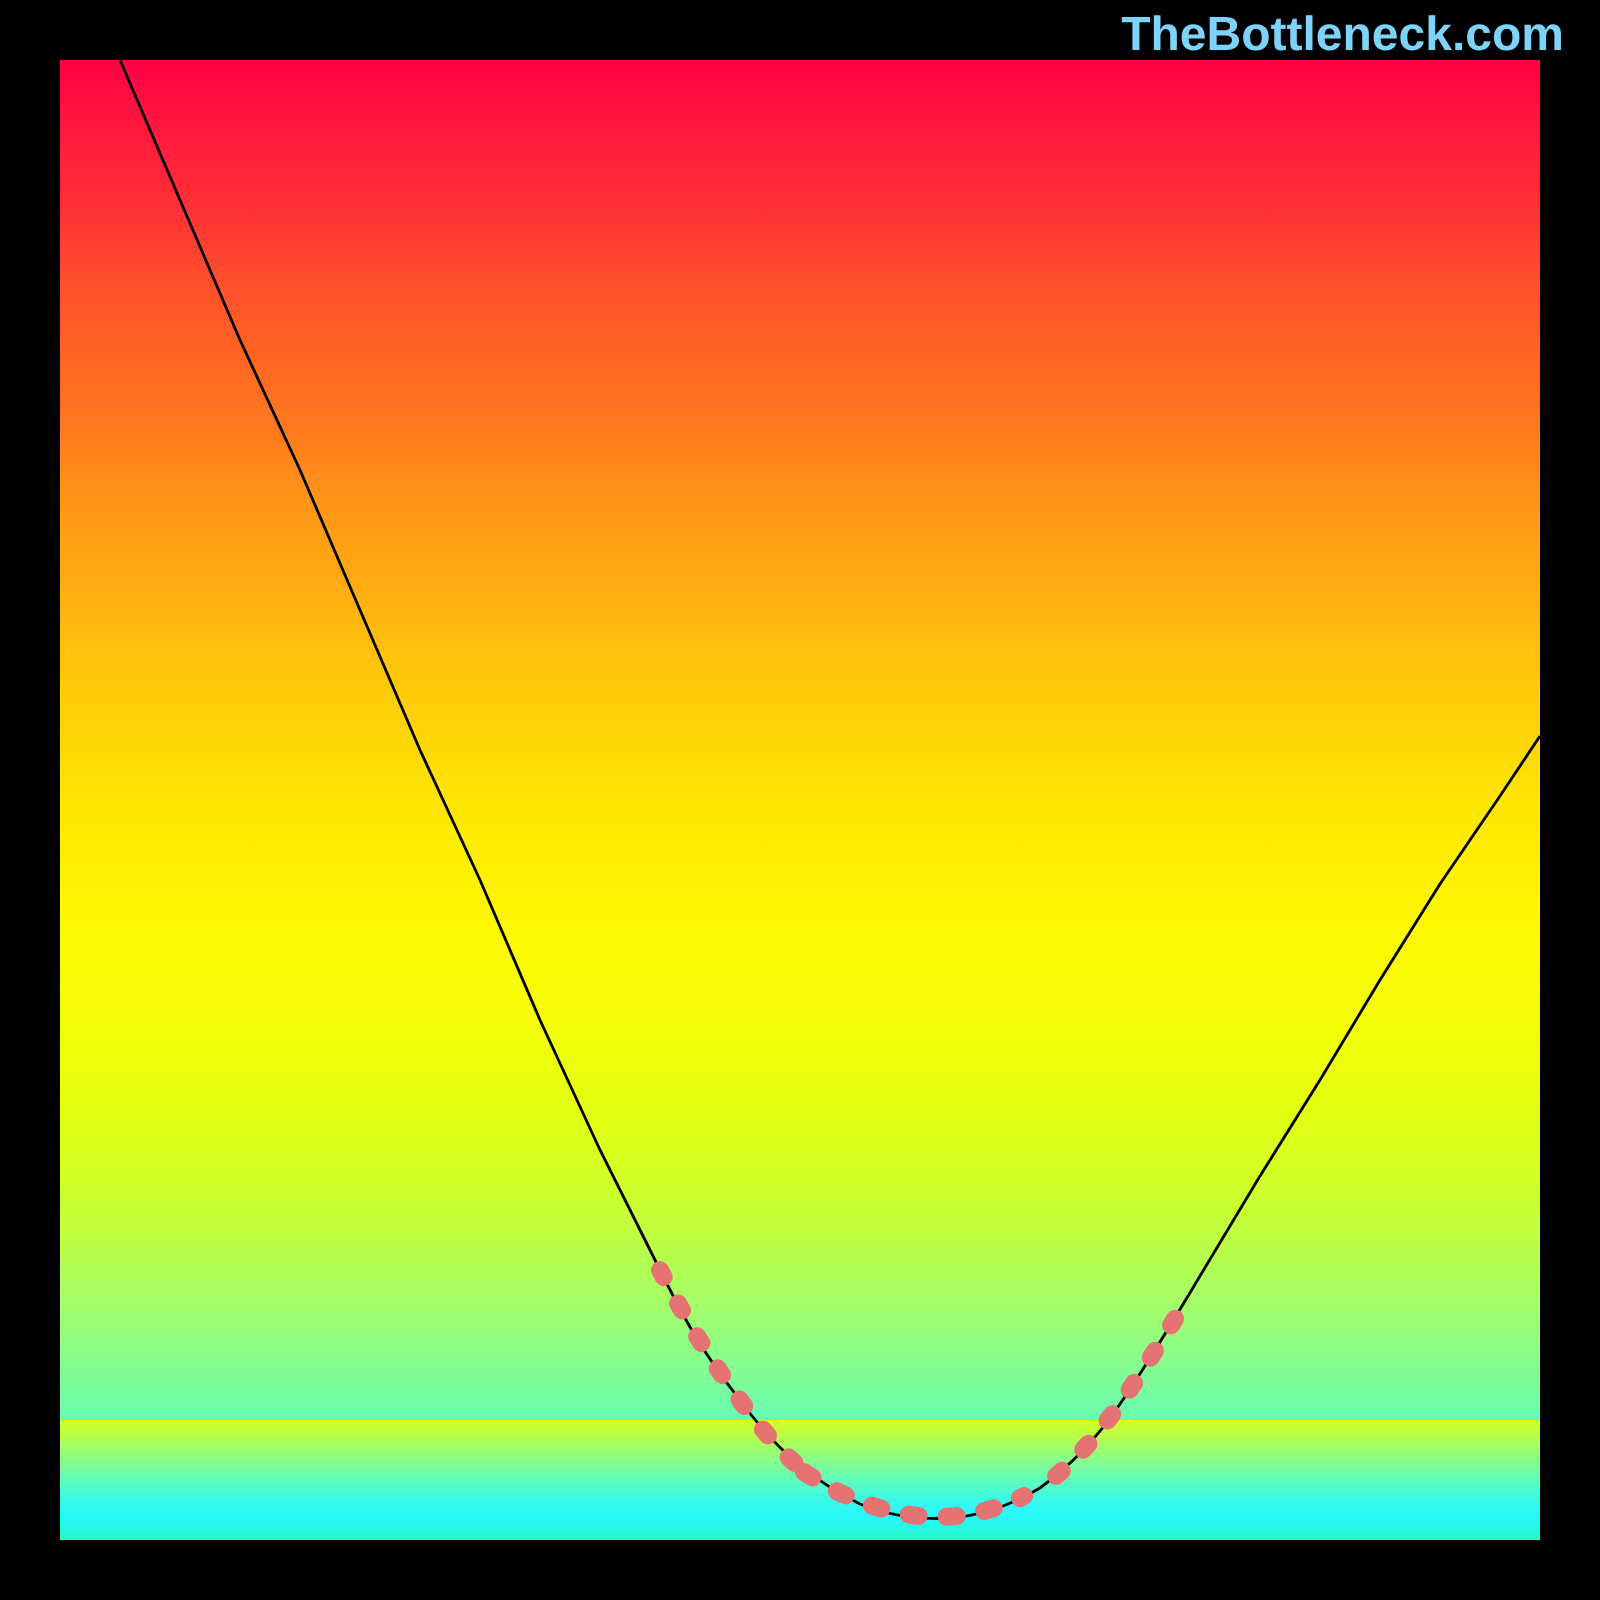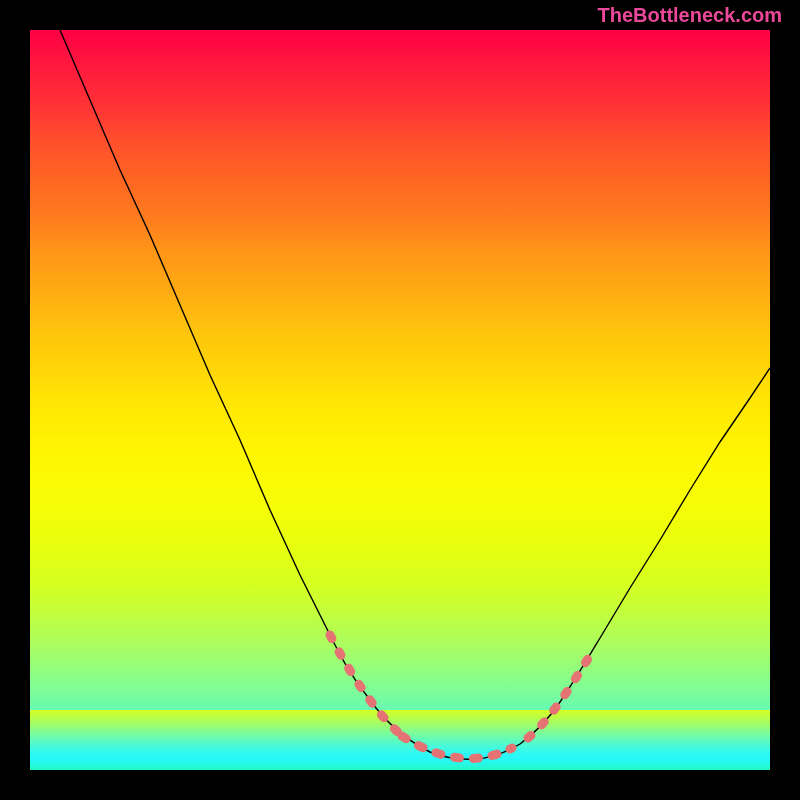--- a/index.html
+++ b/index.html
@@ -8,22 +8,22 @@
     height: 800px;
     background: #000;
     position: relative;
     overflow: hidden;
     font-family: Arial, sans-serif;
   }
   .watermark {
     position: absolute;
     top: 4px;
     right: 18px;
-    color: #ec4899;
-    font-size: 20px;
+    color: #7dd3fc;
+    font-size: 24px;
     font-weight: bold;
     z-index: 10;
   }
   .plot-area {
     position: absolute;
     left: 30px;
     top: 30px;
     width: 740px;
     height: 740px;
     overflow: hidden;

